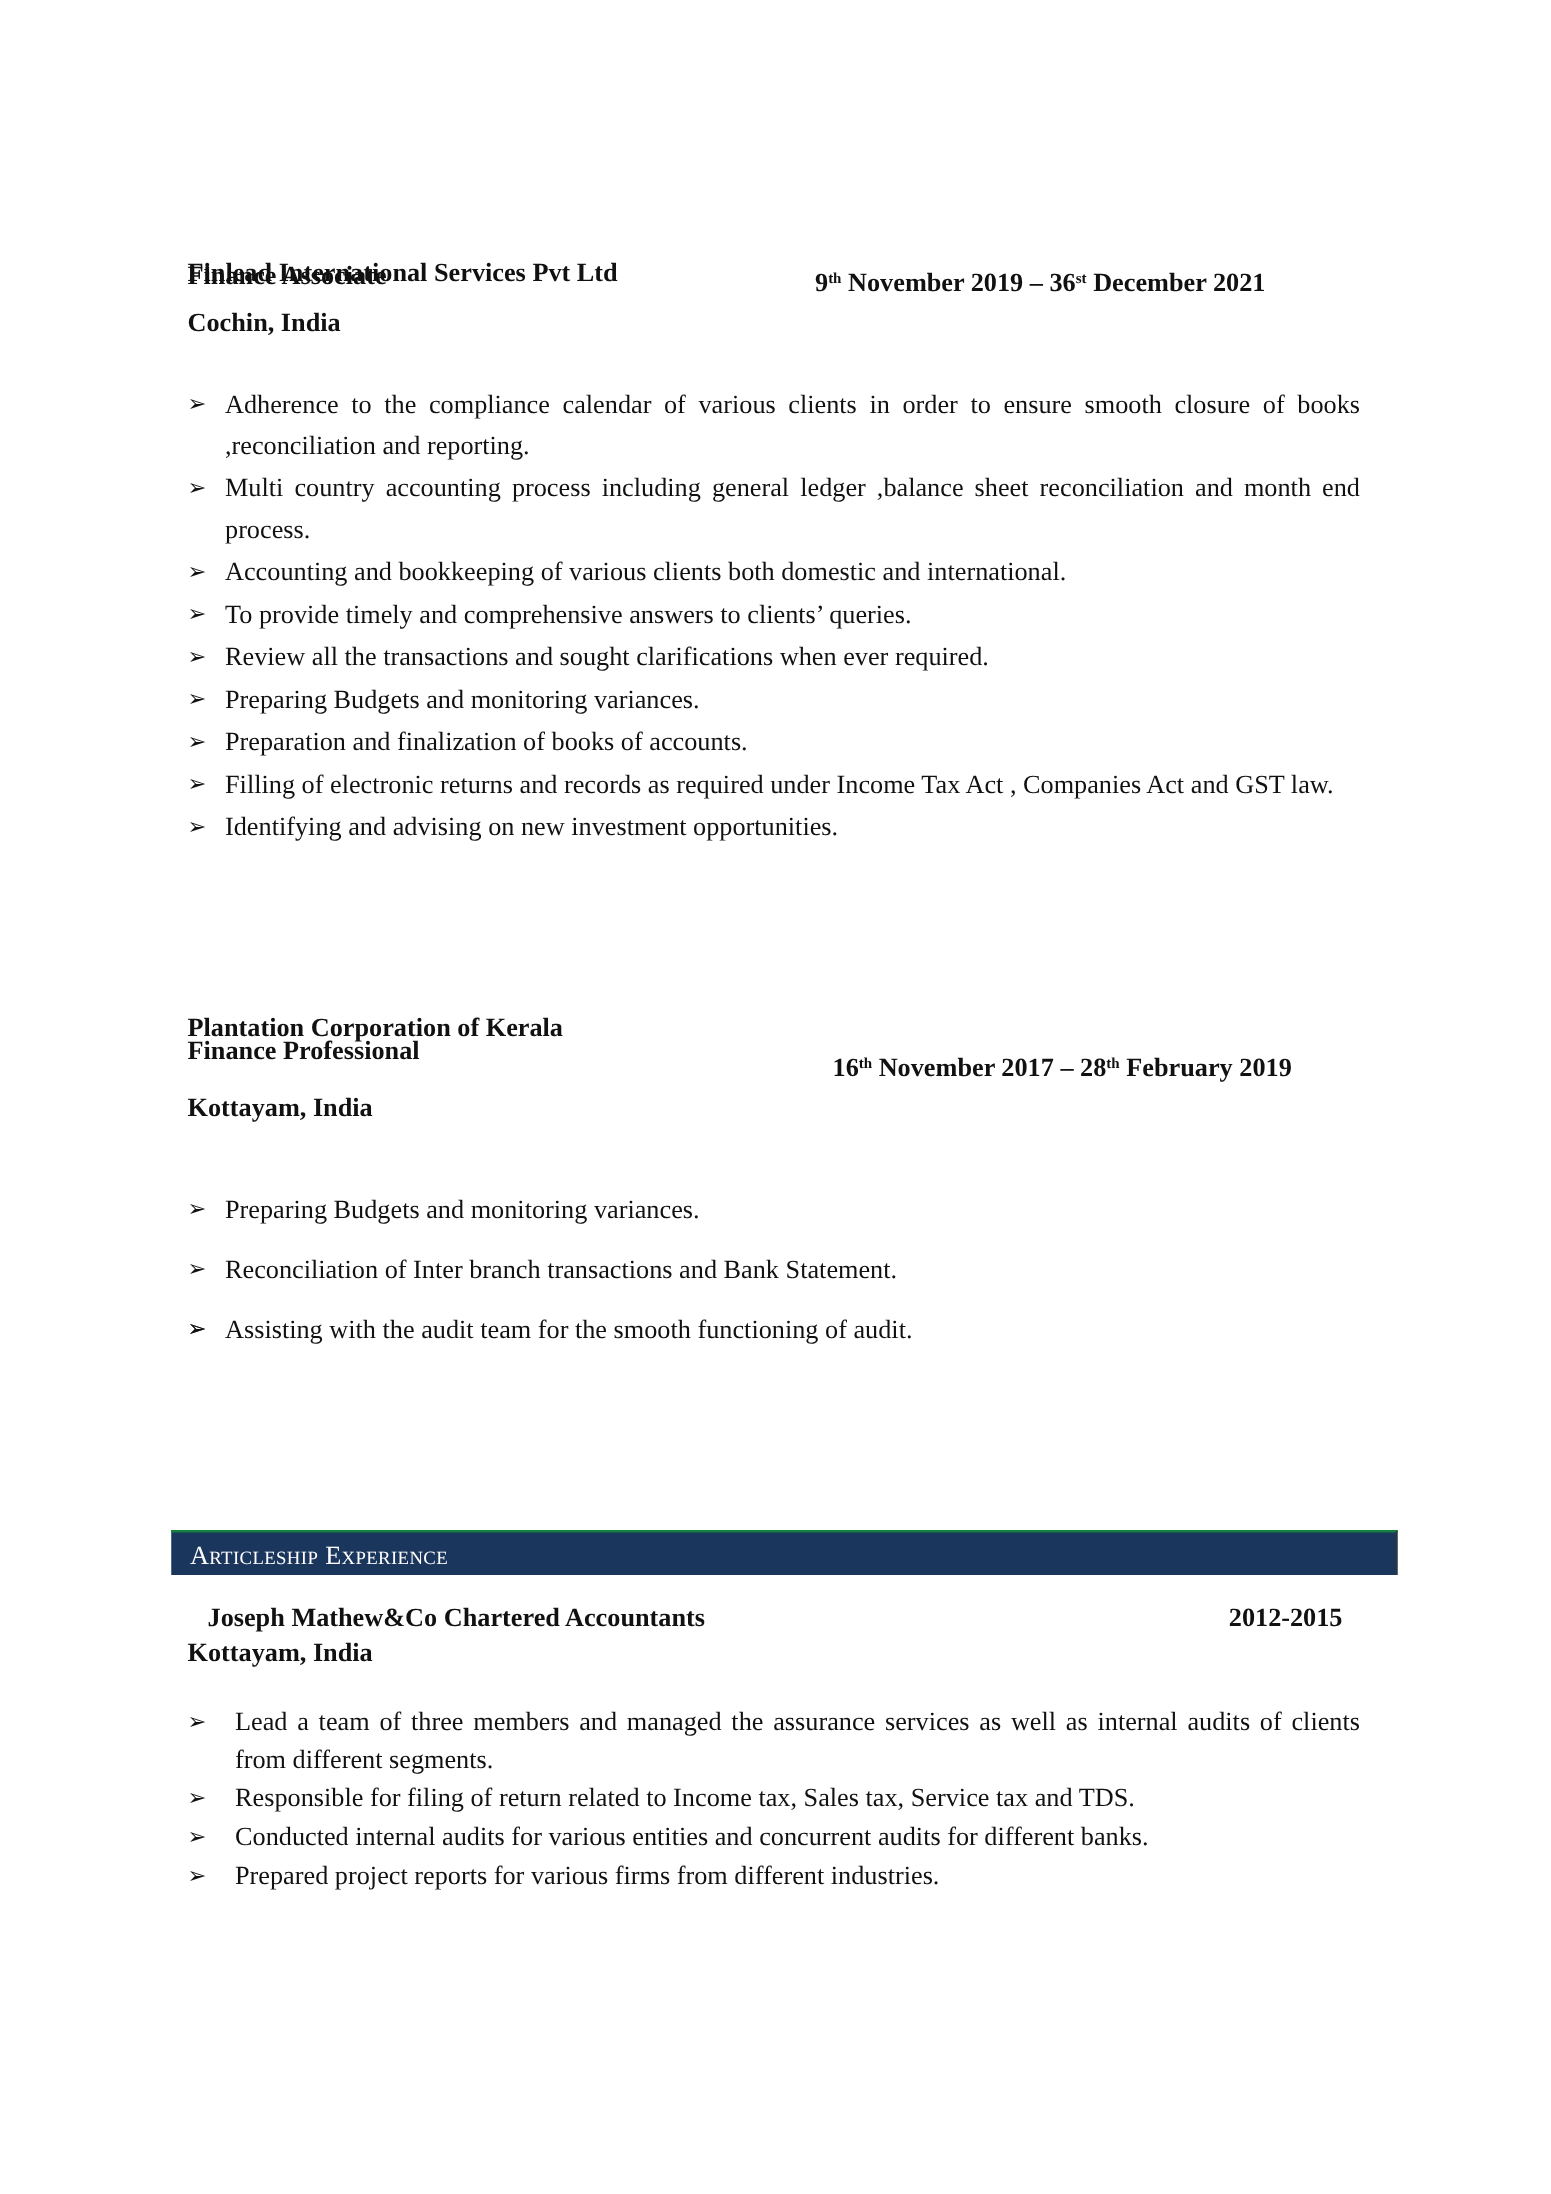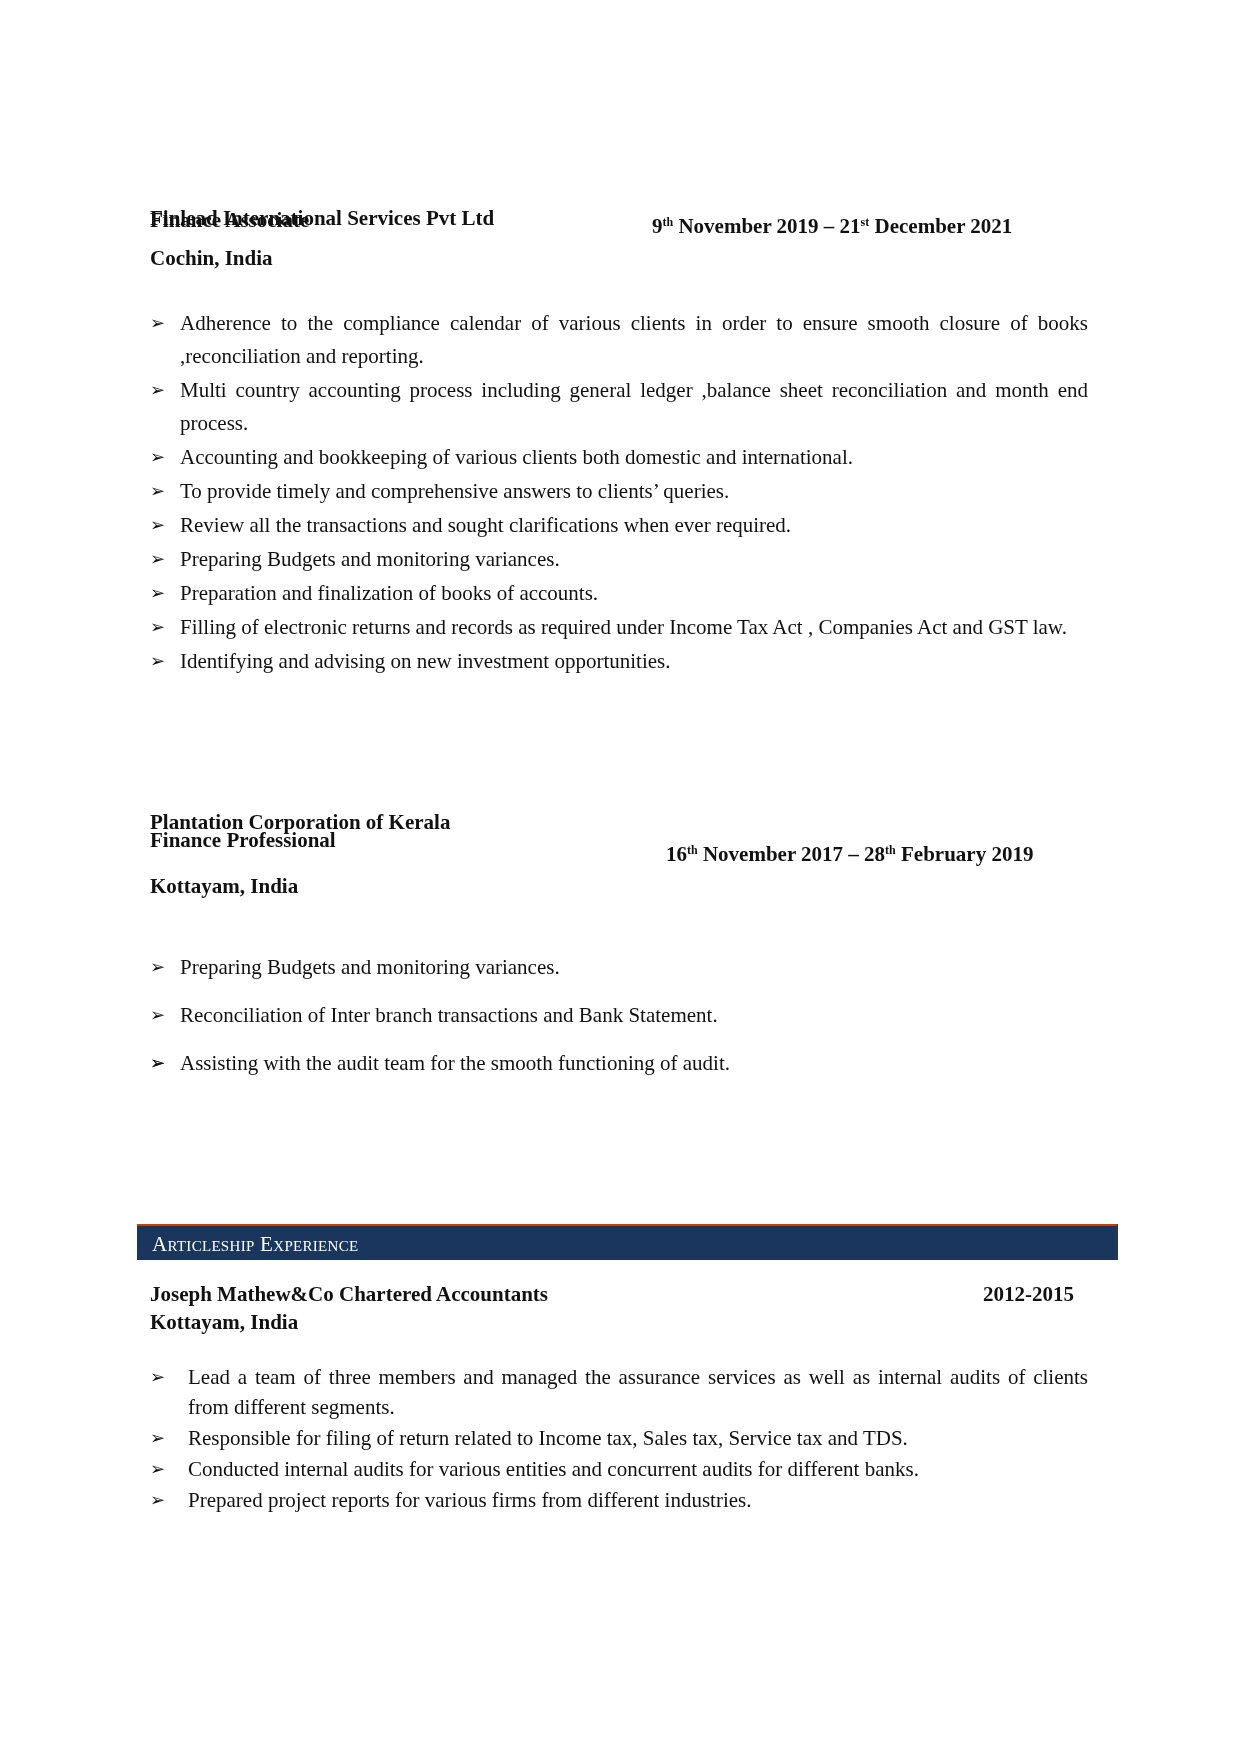--- a/index.html
+++ b/index.html
@@ -12,33 +12,33 @@
   .date sup { font-size: 12px; vertical-align: 7px; line-height: 0; }
   .bullets { position: absolute; left: 150px; width: 938px; margin: 0; padding: 0; list-style: none;
              font-size: 21px; }
   .bullets li { position: relative; padding-left: 30px; text-align: justify; }
   .bullet-icon { position: absolute; left: 0; top: 0; font-size: 18px; }
   .list1 li { line-height: 33px; margin-bottom: 1px; }
   .list2 li { line-height: 32px; margin-bottom: 16px; }
   .list3 { left: 150px; }
   .list3 li { line-height: 30px; padding-left: 38px; margin-bottom: 1px; }
   .section-bar { position: absolute; left: 137px; top: 1224px; width: 981px; height: 36px;
-                 background: #1b365d; border-top: 2px solid #c2410c; border-right: 2px solid #2a3645;
+                 background: #1b365d; border-top: 2px solid #15803d; border-right: 2px solid #2a3645;
                  box-sizing: border-box; }
   .section-title { position: absolute; left: 15px; top: 6px; color: #fff; font-size: 21px;
                    font-variant: small-caps; letter-spacing: 0.3px; white-space: nowrap; }
 </style>
 </head>
 <body>
 
 <div class="abs bold head-line" style="top:178px;margin-top:24px;">Finlead International Services Pvt Ltd</div>
 <div class="abs bold head-line" style="top:204px;">Finance Associate</div>
 <div class="abs bold head-line" style="top:242px;">Cochin, India</div>
 <div class="abs date" style="left:652px; top:214px;">
-  <span>9</span><sup>th</sup><span> November 2019 – </span><span>21</span><sup>st</sup><span> December 2021</span>
+  <span>9</span><sup>th</sup><span> November 2019 – </span><span>36</span><sup>st</sup><span> December 2021</span>
 </div>
 
 <ul class="bullets list1" style="top:307px;">
   <li><span class="bullet-icon">➢</span><span>Adherence to the compliance calendar of various clients in order to ensure smooth closure of books ,reconciliation and reporting.</span></li>
   <li><span class="bullet-icon">➢</span><span> Multi country accounting process including general ledger ,balance sheet reconciliation and month end process.</span></li>
   <li><span class="bullet-icon">➢</span><span>Accounting and bookkeeping of various clients both domestic and international.</span></li>
   <li><span class="bullet-icon">➢</span><span>To provide timely and comprehensive answers to clients’ queries.</span></li>
   <li><span class="bullet-icon">➢</span><span>Review all the transactions and sought clarifications when ever required.</span></li>
   <li><span class="bullet-icon">➢</span><span>Preparing Budgets and monitoring variances.</span></li>
   <li><span class="bullet-icon">➢</span><span>Preparation and finalization of books of accounts.</span></li>
@@ -57,21 +57,21 @@
   <li><span class="bullet-icon">➢</span><span>Preparing Budgets and monitoring variances.</span></li>
   <li><span class="bullet-icon">➢</span><span>Reconciliation of Inter branch transactions and Bank Statement.</span></li>
   <li><span class="bullet-icon">➢</span></li>
   <li><span class="bullet-icon">➢</span><span>Assisting with the audit team for the smooth functioning of audit.</span></li>
 </ul>
 
 <div class="section-bar">
   <div class="section-title">Articleship Experience</div>
 </div>
 
-<div class="abs bold head-line" style="top:1278px;">Joseph Mathew&amp;Co Chartered Accountants</div>
+<div class="abs bold head-line" style="top:1278px;margin-left:16px;">Joseph Mathew&amp;Co Chartered Accountants</div>
 <div class="abs bold head-line" style="top:1306px;">Kottayam, India</div>
 <div class="abs date" style="left:983px; top:1282px;text-align:center;">2012-2015</div>
 
 <ul class="bullets list3" style="top:1362px;">
   <li><span class="bullet-icon">➢</span><span>Lead a team of three members and managed the assurance services as well as internal audits of clients from different segments.</span></li>
   <li><span class="bullet-icon">➢</span><span>Responsible for filing of return related to Income tax, Sales tax, Service tax and TDS.</span></li>
   <li><span class="bullet-icon">➢</span><span>Conducted internal audits for various entities and concurrent audits for different banks.</span></li>
   <li><span class="bullet-icon">➢</span><span>Prepared project reports for various firms from different industries.</span></li>
 </ul>
 

